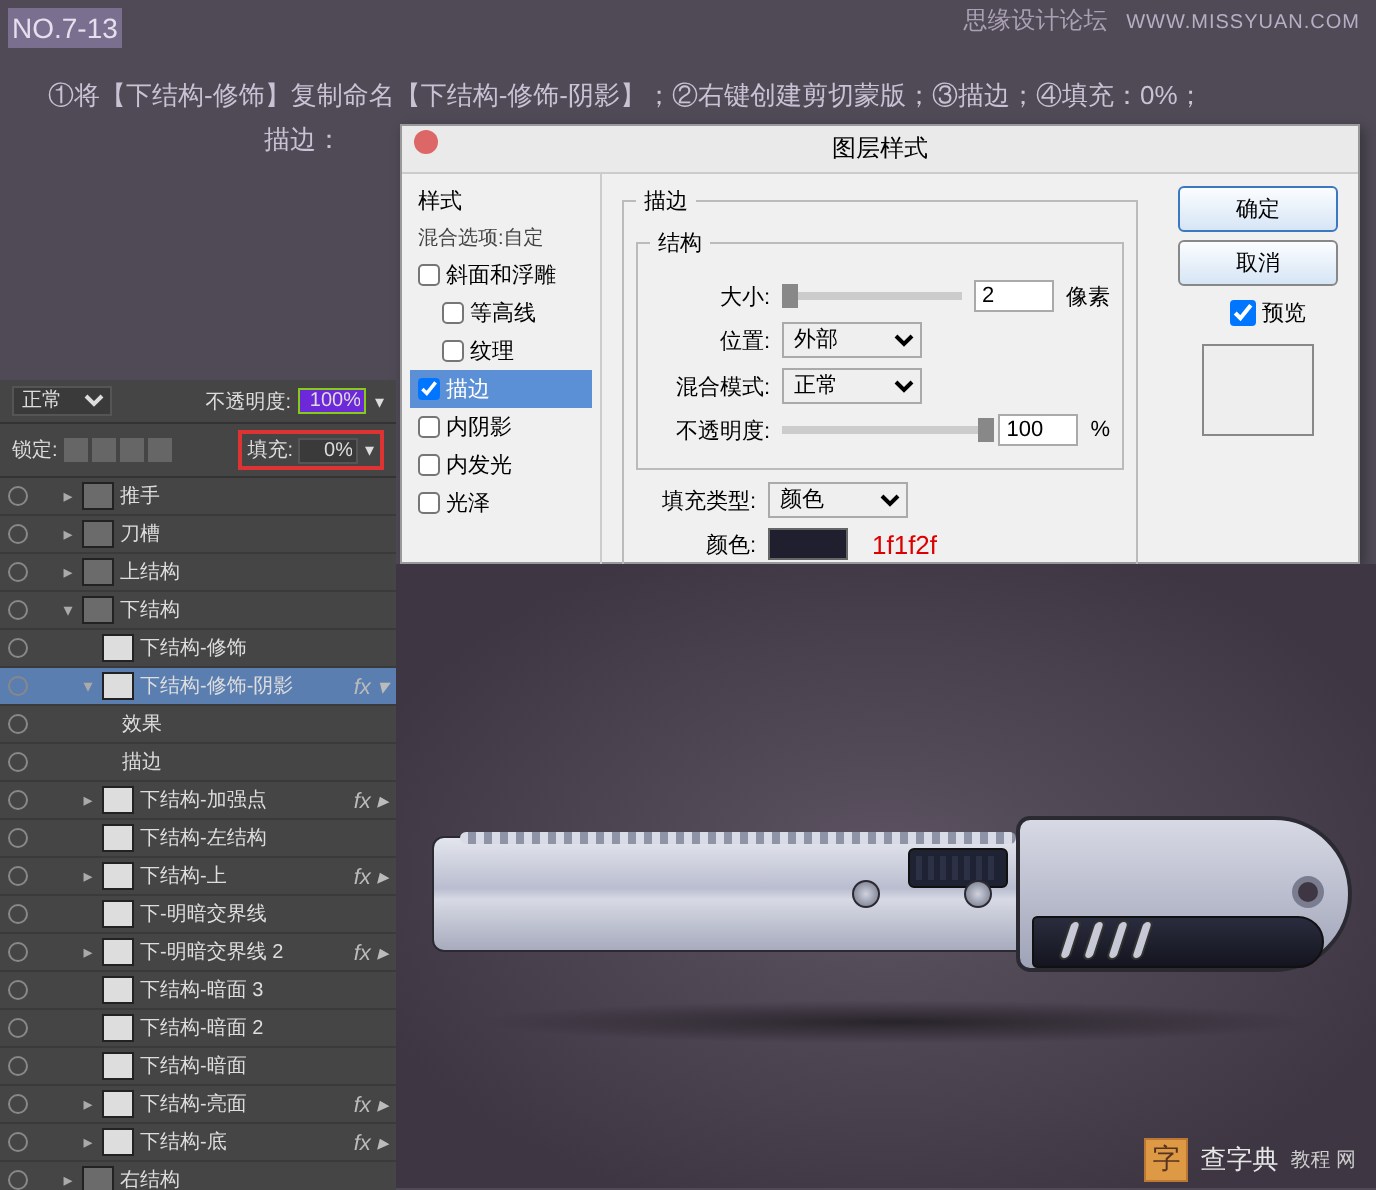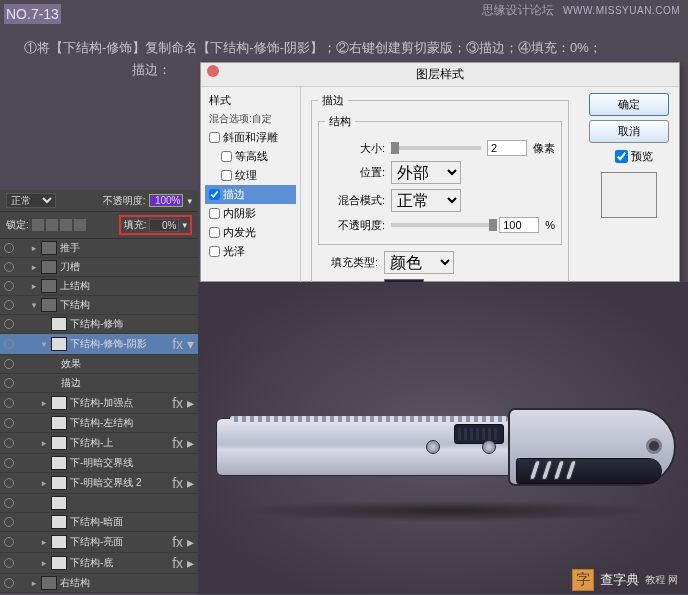--- a/index.html
+++ b/index.html
@@ -26,21 +26,21 @@
 .dlg-left label.active { background: #5b8fd6; color: #fff; }
 .dlg-left input[type=checkbox] { width: 11px; height: 11px; }
 .dlg-mid { flex: 1; padding: 6px 10px; font-size: 11px; }
 .dlg-mid fieldset { border: 1px solid #bbb; padding: 6px; }
 .dlg-mid legend { padding: 0 4px; font-size: 11px; }
 .dlg-mid .row { display: flex; align-items: center; gap: 6px; margin: 5px 0; }
 .dlg-mid .row .lab { width: 60px; text-align: right; }
 .dlg-mid .slider { flex: 1; height: 4px; background: #ccc; position: relative; }
 .dlg-mid .slider .thumb { position: absolute; top: -4px; left: 0; width: 8px; height: 12px; background: #888; }
 .dlg-mid input[type=text] { width: 40px; border: 1px solid #aaa; padding: 1px 3px; font-size: 11px; }
-.dlg-mid select { border: 1px solid #aaa; font-size: 16px; padding: 1px; width: 70px; }
+.dlg-mid select { border: 1px solid #aaa; font-size: 11px; padding: 1px; width: 70px; }
 .dlg-mid .colorbox { width: 40px; height: 16px; background: #1f1f2f; border: 1px solid #666; display: inline-block; }
 .dlg-mid .hexlabel { color: #d00; font-size: 13px; margin-left: 6px; }
 .dlg-right { width: 100px; padding: 6px; display: flex; flex-direction: column; gap: 4px; align-items: center; }
 .dlg-right button { width: 80px; font-size: 11px; padding: 3px 0; border: 1px solid #888; background: linear-gradient(#fbfdff,#d6e5f5); border-radius: 3px; }
 .dlg-right button.primary { border-color: #3a78c2; }
 .dlg-right .prev-row { font-size: 11px; display: flex; gap: 3px; margin-top: 2px; padding-left: 10px; }
 .dlg-right .prev-box { width: 56px; height: 46px; border: 1px solid #888; margin-top: 4px; background: #eee; }
 
 
 .layers { position: absolute; top: 190px; left: 0; width: 198px; background: #454545; color: #ddd; font-size: 10px; }
@@ -55,21 +55,21 @@
 .layers .bar2 input[type=text] { width: 30px; background: #3a3a3a; border: 1px solid #555; color: #ddd; font-size: 10px; text-align: right; padding: 0 2px; }
 .layers .tree { max-height: 380px; overflow: hidden; }
 .layers .row { display: flex; align-items: center; gap: 3px; padding: 2px 4px; border-bottom: 1px solid #3a3a3a; }
 .layers .row.sel { background: #5b7eb0; }
 .layers .eye { width: 10px; height: 10px; border: 1px solid #888; border-radius: 50%; flex-shrink: 0; }
 .layers .tw { width: 8px; text-align: center; color: #aaa; flex-shrink: 0; font-size: 9px; }
 .layers .thumb { width: 16px; height: 14px; background: #888; border: 1px solid #222; flex-shrink: 0; }
 .layers .thumb.folder { background: #6b6b6b; }
 .layers .thumb.light { background: #ddd; }
 .layers .name { flex: 1; white-space: nowrap; overflow: hidden; }
-.layers .fx { margin-left: auto; font-size: 14px; color: #bbb; }
+.layers .fx { margin-left: auto; font-style: italic; font-size: 11px; color: #bbb; }
 
 
 .canvas { position: absolute; top: 282px; left: 198px; width: 490px; height: 312px; background: radial-gradient(ellipse at center, #5d5362 0%, #3e3743 80%); }
 .knife { position: absolute; top: 120px; left: 18px; width: 460px; height: 90px; }
 .knife .blade-body { position: absolute; left: 0; top: 16px; width: 298px; height: 58px; background: linear-gradient(#e3e5ee,#babdcf 45%,#d7d9e4 55%,#a7abbd); border: 1px solid #2b2a33; border-radius: 6px 0 0 6px; }
 .knife .serration { position: absolute; left: 14px; top: 14px; width: 278px; height: 6px; background: repeating-linear-gradient(90deg,#d9dbe6 0 4px,#8f93a6 4px 8px); border-radius: 3px; }
 .knife .screw { position: absolute; top: 38px; width: 14px; height: 14px; border-radius: 50%; background: radial-gradient(#d0d3de,#6e7184); border: 1px solid #2b2a33; }
 .knife .screw.s1 { left: 210px; }
 .knife .screw.s2 { left: 266px; }
 .knife .grip-block { position: absolute; left: 238px; top: 22px; width: 50px; height: 20px; background: #1f2232; border: 1px solid #111; border-radius: 3px; }
@@ -302,20 +302,28 @@
         <span class="tw">▸</span>
         <span class="thumb light"></span>
         <span class="name">下-明暗交界线 2</span>
         <span class="fx">fx ▸</span>
       </div>
       <div class="row">
         <span class="eye"></span>
         <span style="width: 20px; flex-shrink: 0;"></span>
         <span class="tw"></span>
         <span class="thumb light"></span>
+        <span class="name">下结构-暗面 3</span>
+      </div>
+      <div class="row">
+        <span class="eye"></span>
+        <span style="width: 20px; flex-shrink: 0;"></span>
+        <span class="tw"></span>
+        <span class="thumb light"></span>
+        <span class="name">下结构-暗面 2</span>
       </div>
       <div class="row">
         <span class="eye"></span>
         <span style="width: 20px; flex-shrink: 0;"></span>
         <span class="tw"></span>
         <span class="thumb light"></span>
         <span class="name">下结构-暗面</span>
       </div>
       <div class="row">
         <span class="eye"></span>

